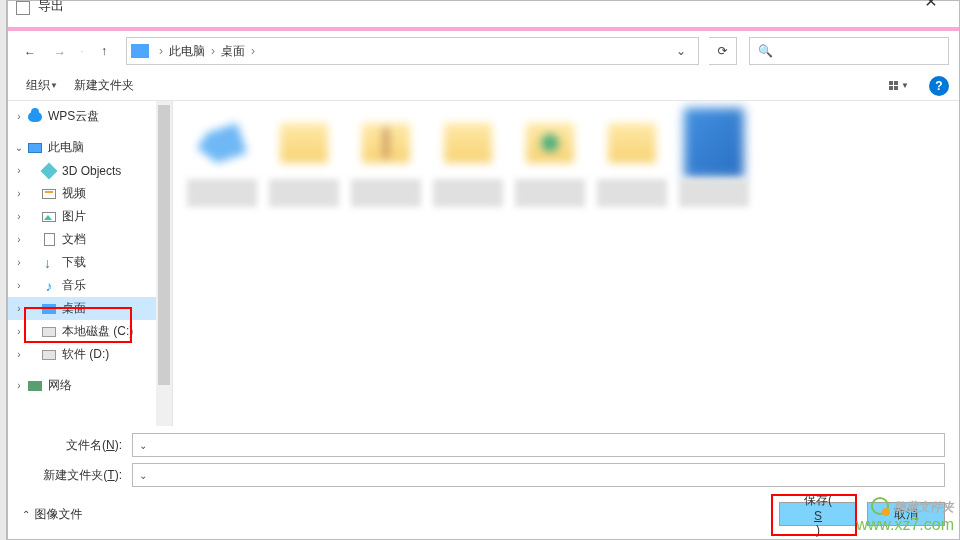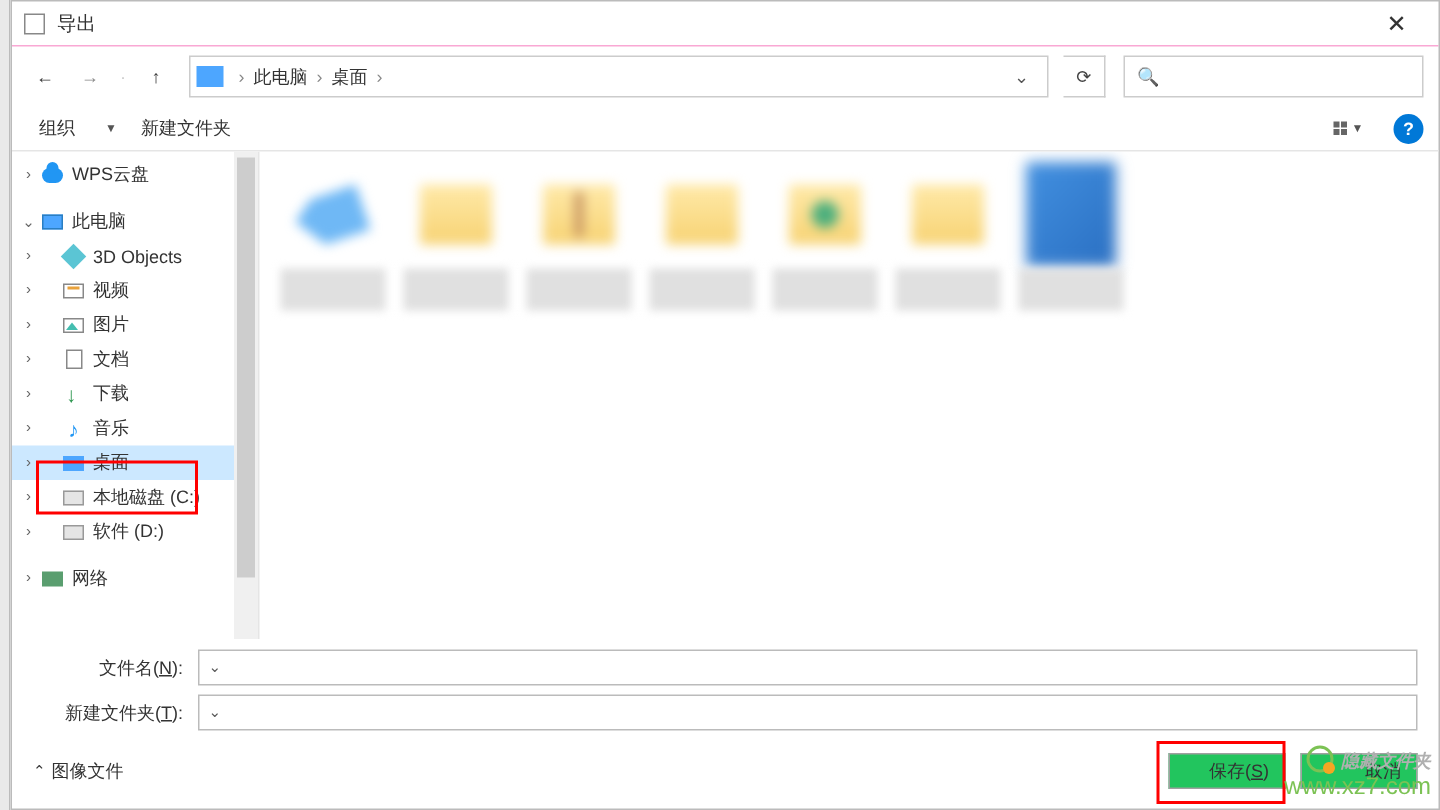--- a/index.html
+++ b/index.html
@@ -1,41 +1,41 @@
 <!DOCTYPE html>
 <html><head>
   <meta charset="utf-8">
   <style>
     * { margin: 0; padding: 0; box-sizing: border-box; font-family: "Microsoft YaHei", "Segoe UI", sans-serif; font-size: 12px; }
     body { background: #fff; width: 960px; height: 540px; position: relative; overflow: hidden; }
     
     .dialog { position: absolute; left: 7px; top: 0; right: 0; bottom: 0; background: #fff; border: 1px solid #bbb; display: flex; flex-direction: column; }
     
-    .titlebar { height: 30px; display: flex; align-items: center; padding: 0 8px; border-bottom: 1px solid #f9a8d4; }
+    .titlebar { height: 30px; display: flex; align-items: flex-end; padding: 12px 8px; border-bottom: 4px solid #f9a8d4; }
     .titlebar-icon { width: 14px; height: 14px; border: 1px solid #888; background: #fff; margin-right: 8px; }
     .titlebar-title { flex: 1; font-size: 13px; color: #333; }
     .titlebar-close { width: 40px; height: 28px; display: flex; align-items: center; justify-content: center; color: #333; font-size: 16px; }
     
     .navbar { height: 40px; display: flex; align-items: center; padding: 6px 10px; gap: 6px; }
     .nav-btn { width: 24px; height: 24px; display: flex; align-items: center; justify-content: center; color: #888; }
     .nav-btn.enabled { color: #333; }
     .nav-sep { color: #ccc; margin: 0 2px; }
     .addressbar { flex: 1; height: 28px; border: 1px solid #ccc; display: flex; align-items: center; padding: 0 4px; margin: 0 4px; }
     .addressbar-icon { width: 18px; height: 14px; background: #4da6ff; margin-right: 6px; }
     .addressbar-text { flex: 1; display: flex; align-items: center; color: #333; }
     .addressbar-crumb { padding: 0 2px; }
     .addressbar-sep { color: #888; padding: 0 4px; }
     .addressbar-down { color: #555; padding: 0 8px; }
     .refresh-btn { width: 28px; height: 28px; border: 1px solid #ccc; border-left: none; display: flex; align-items: center; justify-content: center; color: #444; }
     .searchbox { width: 200px; height: 28px; border: 1px solid #ccc; display: flex; align-items: center; padding: 0 8px; margin-left: 6px; }
     .searchbox-icon { color: #888; margin-right: 6px; }
     .searchbox-input { border: none; outline: none; flex: 1; color: #888; background: transparent; }
     
     .menubar { height: 30px; display: flex; align-items: center; padding: 0 10px; border-bottom: 1px solid #e5e5e5; }
-    .menu-item { padding: 4px 8px; color: #333; display: flex; align-items: center; gap: 20px; }
+    .menu-item { padding: 4px 8px; color: #333; display: flex; align-items: center; gap: 0; }
     .menu-item .arrow-down { font-size: 8px; color: #555; }
     .menu-spacer { flex: 1; }
     .view-icons { display: flex; align-items: center; gap: 4px; }
     .view-btn { width: 32px; height: 22px; border: 1px solid transparent; display: flex; align-items: center; justify-content: center; color: #555; }
     .view-btn .grid-ico { display: grid; grid-template-columns: 4px 4px; grid-template-rows: 4px 4px; gap: 1px; }
     .view-btn .grid-ico span { background: #666; }
     .help-btn { width: 20px; height: 20px; border-radius: 50%; background: #0078d7; color: #fff; display: flex; align-items: center; justify-content: center; font-weight: bold; margin-left: 10px; }
     
     .body { flex: 1; display: flex; overflow: hidden; }
     .sidebar { width: 165px; border-right: 1px solid #e5e5e5; overflow-y: auto; position: relative; padding: 4px 0; }
@@ -78,21 +78,21 @@
     .form-label { width: 110px; text-align: right; padding-right: 10px; color: #333; }
     .form-label .accel { text-decoration: underline; }
     .form-input { flex: 1; height: 24px; border: 1px solid #bbb; padding: 0 6px; display: flex; align-items: center; background: #fff; }
     .form-input-text { flex: 1; color: #333; }
     .form-input-arrow { color: #555; font-size: 10px; }
     
     .footer { height: 42px; display: flex; align-items: center; padding: 0 14px 8px; }
     .footer-left { display: flex; align-items: center; gap: 4px; color: #333; }
     .footer-caret { font-size: 10px; }
     .footer-spacer { flex: 1; }
-    .btn { min-width: 78px; height: 24px; border: 1px solid #a0a0a0; background: #22c55e; color: #333; display: flex; align-items: center; justify-content: flex-end; margin-left: 10px; padding: 0 10px; }
+    .btn { min-width: 78px; height: 24px; border: 1px solid #a0a0a0; background: #7dd3fc; color: #333; display: flex; align-items: center; justify-content: center; margin-left: 10px; padding: 0 10px; flex-direction: column; }
     
     .watermark { position: absolute; right: 6px; bottom: 6px; text-align: right; pointer-events: none; }
     .wm-logo { font-size: 18px; color: #b0b0b0; font-style: italic; font-weight: bold; }
     .wm-logo .ring { display: inline-block; width: 18px; height: 18px; border: 2px solid #7cc254; border-radius: 50%; position: relative; vertical-align: middle; }
     .wm-logo .ring::after { content: ""; position: absolute; right: -3px; bottom: -3px; width: 8px; height: 8px; background: #f5a623; border-radius: 50%; }
     .wm-url { font-size: 16px; color: #7cc254; }
     
     .left-strip { position: absolute; left: 0; top: 0; width: 7px; height: 540px; background: #e9e9e9; border-right: 1px solid #bbb; }
   </style>
 </head>

